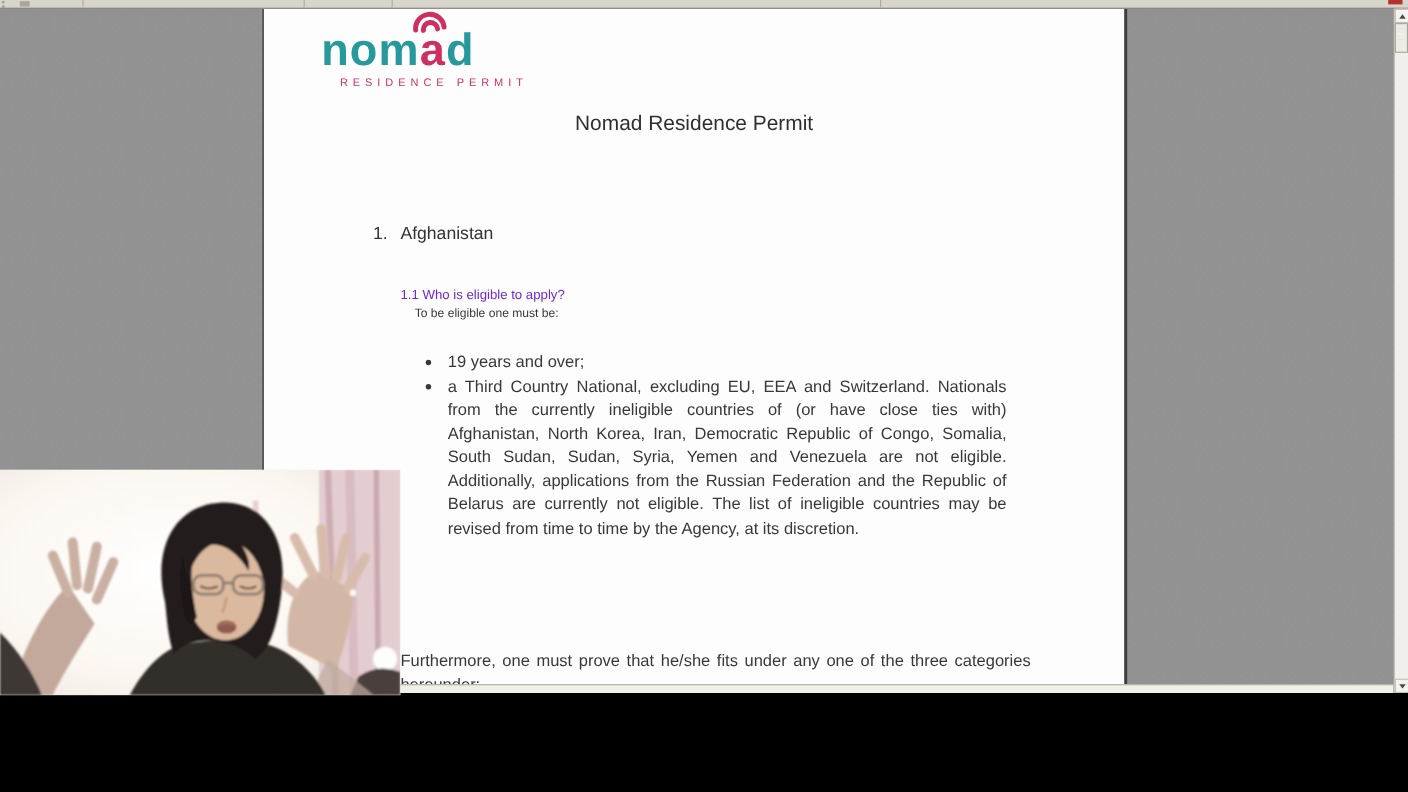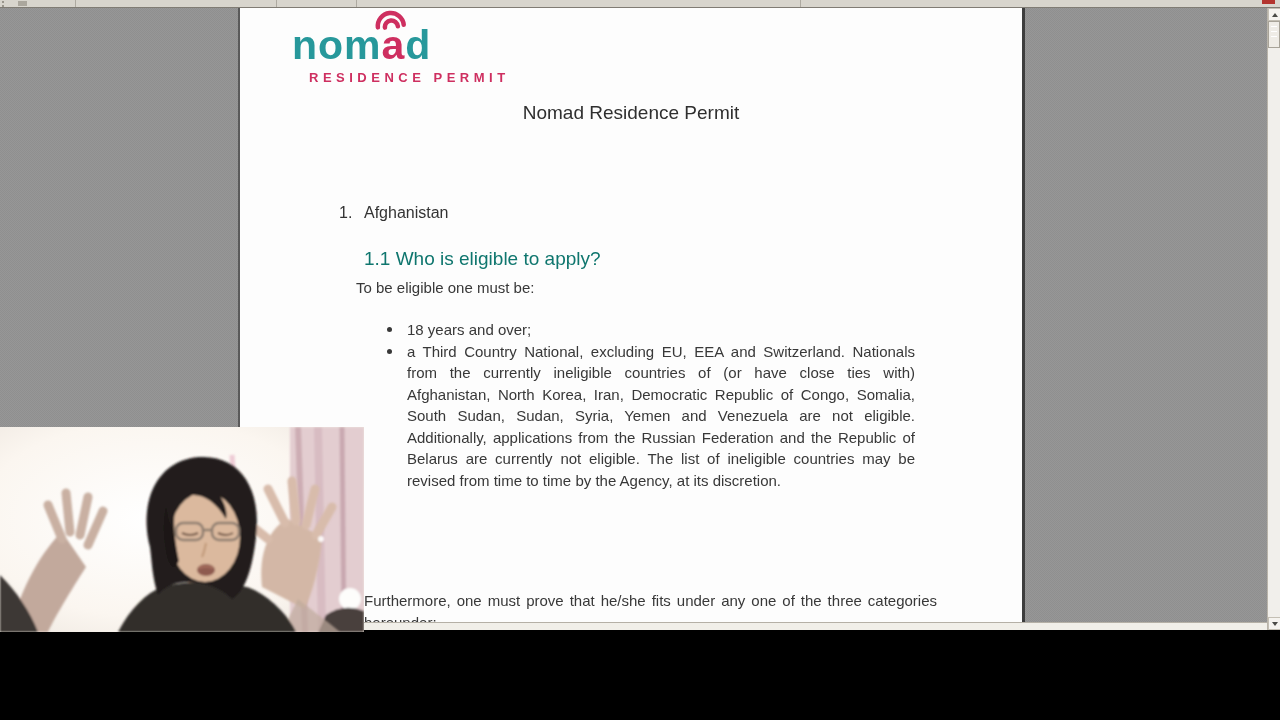--- a/index.html
+++ b/index.html
@@ -26,31 +26,31 @@
 
   .page { position:absolute; left:238px; top:0; width:787px; height:614px;
     background:#fdfdfd; border-left:2px solid #5a5a5a; border-right:3px solid #3d3d3d;
     overflow:hidden; color:#383838; }
 
   
   .logo { position:absolute; left:52px; top:2px; width:220px; }
   .logo-arcs { position:absolute; left:82px; top:0; }
   .brand { margin-top:15px; font-size:41px; line-height:41px; font-weight:bold; letter-spacing:1px; }
   .brand .teal { color:#27989b;margin-top:27px; } .brand .pink { color:#ce2f60; }
-  .logo-sub { margin:4px 0 0 17px; font-size:13px; font-weight:bold;
+  .logo-sub { margin:4px 0 0 17px; font-size:10px; font-weight:normal;
     letter-spacing:4.5px; color:#ce2f60; }
 
   .doc-title { position:absolute; left:0; width:100%; text-align:center;
     font-size:19px; color:#2f2f2f; }
   .t1 { top:94px; } .t2 { top:130px; }
 
   .sec-num  { position:absolute; left:99px;  top:196px; font-size:16px; color:#333; }
   .sec-ttl  { position:absolute; left:124px; top:196px; font-size:16px; color:#333; }
-  .subsec   { position:absolute; left:124px; top:240px; font-size:19px; color:#0f766e; }
-  .intro    { position:absolute; left:116px; top:271px; font-size:15px; }
+  .subsec   { position:absolute; left:124px; top:253px; font-size:12px; color:#6d28d9; }
+  .intro    { position:absolute; left:137px; top:271px; font-size:11px; }
 
   .doc-list { position:absolute; left:145px; top:311px; width:530px; list-style:none; }
   .doc-list li { position:relative; padding-left:22px; font-size:15px; line-height:21.5px;
     text-align:justify; }
   .doc-list li::before { content:""; position:absolute; left:2px; top:8px;
     width:5px; height:5px; border-radius:50%; background:#383838; }
 
   .closing { position:absolute; left:124px; top:582px; width:573px;
     font-size:15px; line-height:21.5px; text-align:justify; }
 
@@ -166,21 +166,21 @@
       </div>
 
       <div class="doc-title t1">Nomad Residence Permit</div>
 
       <div class="sec-num">1.</div>
       <div class="sec-ttl">Afghanistan</div>
       <div class="subsec">1.1 Who is eligible to apply?</div>
       <div class="intro">To be eligible one must be:</div>
 
       <ul class="doc-list">
-        <li><span>18 years and over;</span></li>
+        <li><span>19 years and over;</span></li>
         <li><span>a Third Country National, excluding EU, EEA and Switzerland. Nationals from the currently ineligible countries of (or have close ties with) Afghanistan, North Korea, Iran, Democratic Republic of Congo, Somalia, South Sudan, Sudan, Syria, Yemen and Venezuela are not eligible. Additionally, applications from the Russian Federation and the Republic of Belarus are currently not eligible. The list of ineligible countries may be revised from time to time by the Agency, at its discretion.</span></li>
       </ul>
 
       <div class="closing">Furthermore, one must prove that he/she fits under any one of the three categories hereunder:</div>
     </div>
   </div>
 
   <div class="hscroll"></div>
 
   <div class="vscroll">

